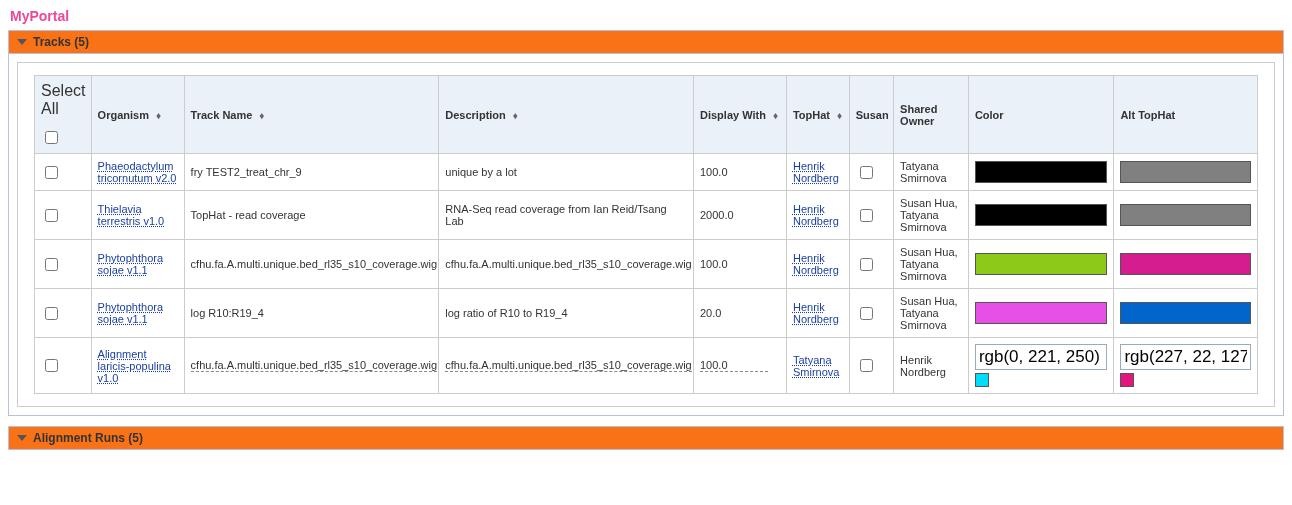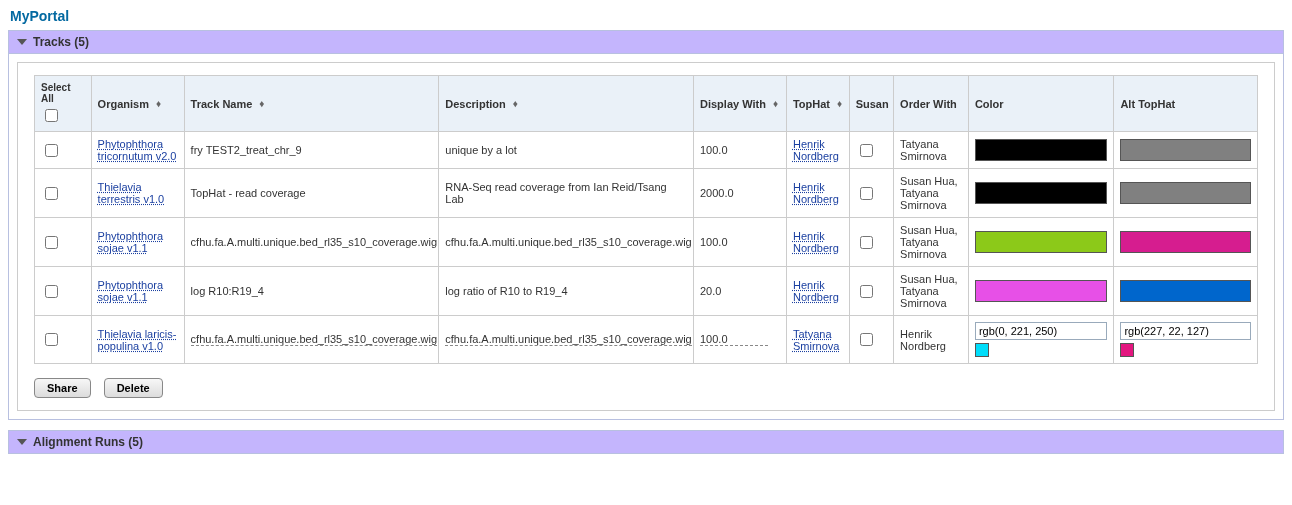--- a/index.html
+++ b/index.html
@@ -7,30 +7,30 @@
     margin: 0;
     padding: 6px 8px;
     font-family: Arial, Helvetica, sans-serif;
     font-size: 11px;
     color: #333;
     background: #fff;
   }
   .app-title {
     font-size: 14px;
     font-weight: bold;
-    color: #0369a1;
+    color: #ec4899;
     margin: 2px 0 6px 2px;
   }
   .accordion {
     border: 1px solid #b8c0e0;
     margin-bottom: 10px;
     background: #fff;
   }
   .acc-header {
-    background: #c4b5fd;
+    background: #f97316;
     padding: 4px 8px;
     font-weight: bold;
     font-size: 12px;
     color: #333;
     border-bottom: 1px solid #b8c0e0;
     display: flex;
     align-items: center;
     gap: 6px;
     cursor: pointer;
   }
@@ -90,21 +90,21 @@
     border: 1px solid #555;
   }
   .swatch-small {
     width: 14px; height: 14px;
     border: 1px solid #555;
     margin-top: 3px;
   }
   .color-edit input[type="text"] {
     width: 100%;
     border: 1px solid #9ab;
-    font-size: 11px;
+    font-size: 17px;
     padding: 2px 3px;
     font-family: inherit;
   }
   .editable-dashed {
     border-bottom: 1px dashed #888;
     padding-bottom: 0px;
     display: inline-block;
     min-width: 60px;
   }
   .btn-row { margin-top: 14px; }
@@ -112,22 +112,22 @@
     font-family: inherit;
     font-size: 11px;
     font-weight: bold;
     padding: 3px 12px;
     border: 1px solid #888;
     border-radius: 4px;
     background: linear-gradient(#f7f7f7,#dcdcdc);
     cursor: pointer;
     margin-right: 10px;
   }
-  th .hdr-inner { display:flex; align-items:center; gap:4px; }
-  .th-selectall-label { font-size:10px; font-weight:bold; display:block; margin-bottom:2px;}
+  th .hdr-inner { display:flex; align-items:flex-end; gap:4px; }
+  .th-selectall-label { font-size:16px; font-weight:normal; display:block; margin-bottom:10px;}
 </style>
 </head>
 <body>
 
 <div class="app-title">MyPortal</div>
 
 <div class="accordion">
   <div class="acc-header">
     <span class="tri"></span>
     <span>Tracks (5)</span>
@@ -180,34 +180,34 @@
           <th>
             <span class="hdr-inner">
                 <span>TopHat</span>
                 <span class="sort-icon">♦</span>
               </span>
           </th>
           <th class="center">
             <span>Susan</span>
           </th>
           <th>
-            <span>Order With</span>
+            <span>Shared Owner</span>
           </th>
           <th>
             <span>Color</span>
           </th>
           <th>
             <span>Alt TopHat</span>
           </th>
         </tr>
       </thead>
       <tbody id="rows">
           <tr>
             <td class="center"><input type="checkbox" class="checkbox" style=""></td>
-            <td><a href="#" class="link">Phytophthora tricornutum v2.0</a></td>
+            <td><a href="#" class="link">Phaeodactylum tricornutum v2.0</a></td>
             <td>fry TEST2_treat_chr_9</td>
             <td>unique by a lot</td>
             <td>100.0</td>
             <td><a href="#" class="link">Henrik Nordberg</a></td>
             <td class="center"><input type="checkbox" class="checkbox" style=""></td>
             <td>Tatyana Smirnova</td>
             <td>
               <div class="swatch" style="background: rgb(0, 0, 0);"></div>
             </td>
             <td>
@@ -257,37 +257,33 @@
             <td>Susan Hua, Tatyana Smirnova</td>
             <td>
               <div class="swatch" style="background: rgb(231, 80, 231);"></div>
             </td>
             <td>
               <div class="swatch" style="background: rgb(0, 102, 204);"></div>
             </td>
           </tr>
           <tr>
             <td class="center"><input type="checkbox" class="checkbox" style=""></td>
-            <td><a href="#" class="link">Thielavia laricis-populina v1.0</a></td>
+            <td><a href="#" class="link">Alignment laricis-populina v1.0</a></td>
             <td><span class="editable-dashed">cfhu.fa.A.multi.unique.bed_rl35_s10_coverage.wig</span></td>
             <td><span class="editable-dashed">cfhu.fa.A.multi.unique.bed_rl35_s10_coverage.wig</span></td>
             <td><span class="editable-dashed" style="min-width: 40px; padding-right: 40px;">100.0</span></td>
             <td><a href="#" class="link">Tatyana Smirnova</a></td>
             <td class="center"><input type="checkbox" class="checkbox" style=""></td>
             <td>Henrik Nordberg</td>
             <td class="color-edit"><input type="text" value="rgb(0, 221, 250)" style=""><div class="swatch-small" style="background: rgb(0, 221, 250);"></div></td>
             <td class="color-edit"><input type="text" value="rgb(227, 22, 127)" style=""><div class="swatch-small" style="background: rgb(227, 22, 127);"></div></td>
           </tr>
         </tbody>
     </table>
 
-    <div class="btn-row">
-      <button class="btn">Share</button>
-      <button class="btn">Delete</button>
-    </div>
 
   </div>
 </div>
 
 <div class="accordion acc2">
   <div class="acc-header" style="border-bottom:none;text-align:center;">
     <span class="tri"></span>
     <span>Alignment Runs (5)</span>
   </div>
 </div>

